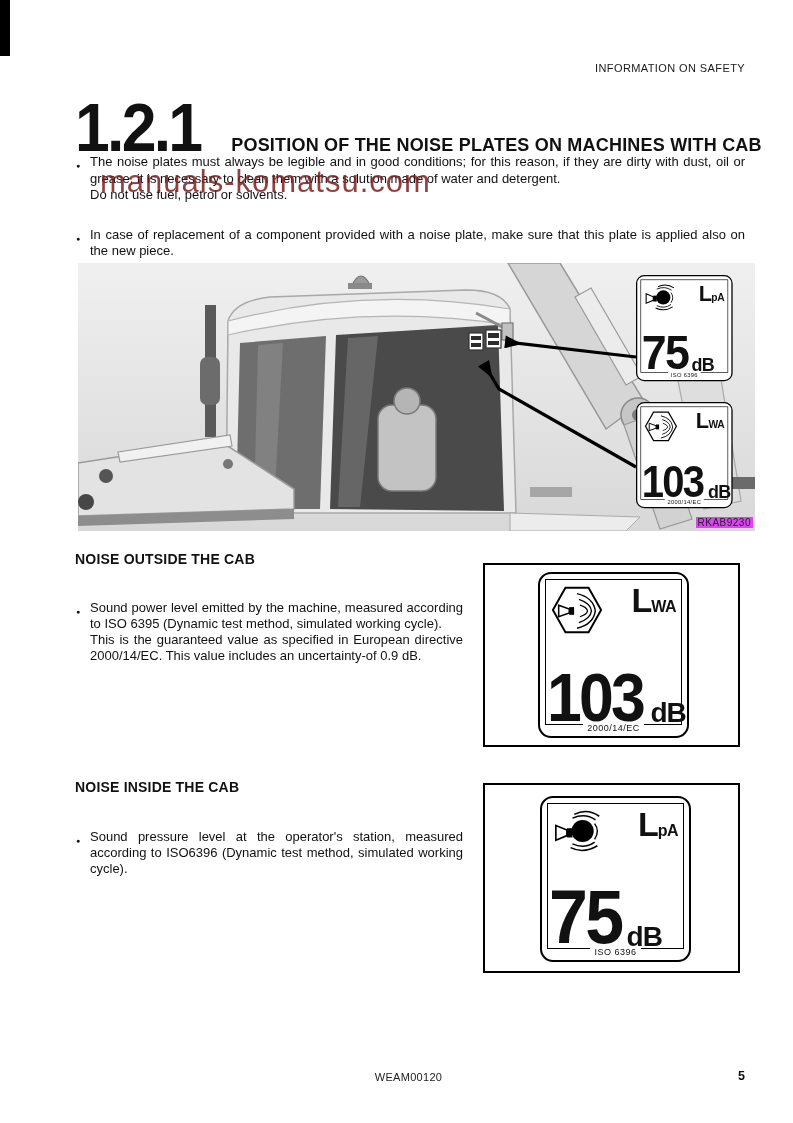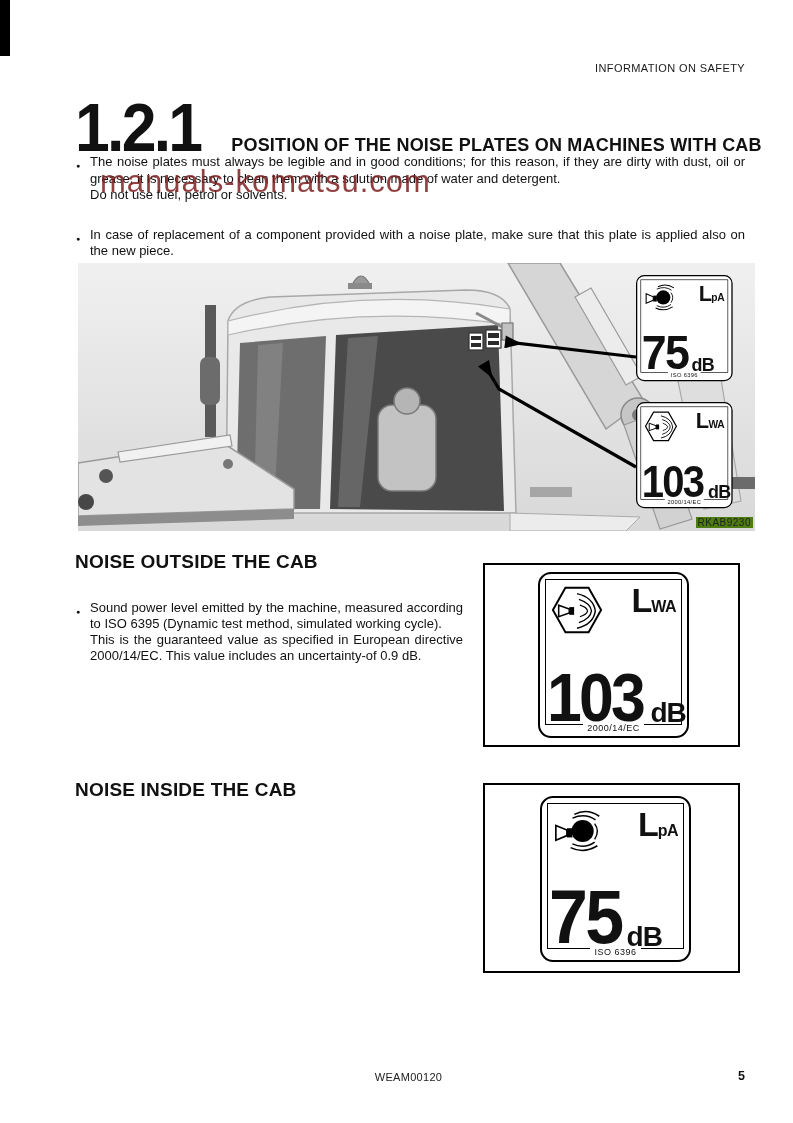--- a/index.html
+++ b/index.html
@@ -20,21 +20,21 @@
         font-size:13px;line-height:16.5px;text-align:justify;margin-top:23px;}
   .bullet::before{content:"●";position:absolute;left:1px;top:4px;font-size:7px;}
   .bullet .note{text-align:left;}
 
   .watermark{position:absolute;left:100px;top:164px;font-size:31px;font-weight:400;
         letter-spacing:1px;color:rgba(125,30,30,0.85);white-space:nowrap;}
 
   
   .figure{position:absolute;left:78px;top:263px;width:677px;height:268px;}
   .figure svg.scene{position:absolute;left:0;top:0;}
-  .figure-code{position:absolute;right:2px;bottom:3px;background:#4d7c0f;
+  .figure-code{position:absolute;right:2px;bottom:3px;background:#d946ef;
         font-size:10px;letter-spacing:0.5px;padding:0 2px;color:#222;}
 
   
   .plate{position:absolute;width:151px;height:166px;background:#fff;
         border:2.5px solid #000;border-radius:13px;box-sizing:border-box;}
   .plate-inner{position:absolute;left:5px;right:5px;top:5px;bottom:11px;
         border:1.5px solid #000;}
   .plate-top{position:absolute;top:9px;left:10px;right:11px;display:flex;
         justify-content:space-between;align-items:flex-start;}
   .plate-sym{display:flex;align-items:flex-start;}
@@ -52,21 +52,21 @@
   .fig-plate-1{left:558px;top:12px;}
   .fig-plate-2{left:558px;top:139px;}
 
   .label-box{position:absolute;background:#fff;border:2px solid #000;box-sizing:border-box;}
   .box-outside{left:483px;top:563px;width:257px;height:184px;}
   .box-outside .plate{left:53px;top:7px;}
   .box-inside{left:483px;top:783px;width:257px;height:190px;}
   .box-inside .plate{left:55px;top:11px;}
 
   
-  .sec-heading{position:absolute;left:75px;font-size:19px;font-weight:bold;letter-spacing:0.2px;}
+  .sec-heading{position:absolute;left:75px;font-size:14px;font-weight:bold;letter-spacing:0.2px;}
   .h-outside{top:551px;}
   .h-inside{top:779px;}
   .sec-text{position:absolute;left:75px;width:388px;}
   .t-outside{top:577px;}
   .t-inside{top:806px;}
   .sec-text .bullet{margin-bottom:0;line-height:16px;}
   .sec-text .cont{padding-left:15px;font-size:13px;line-height:16px;text-align:justify;}
 
   .footer-code{position:absolute;left:12px;width:100%;top:1071px;text-align:center;
         font-size:11px;color:#222;letter-spacing:0.3px;}
@@ -255,20 +255,23 @@
       <div class="plate-num">
         <span class="num">103</span>
         <span class="unit">dB</span>
       </div>
       <div class="plate-std"><span>2000/14/EC</span></div>
     </div>
   </div>
 
   <div class="sec-heading h-inside">NOISE INSIDE THE CAB</div>
   <div class="sec-text t-inside">
+    <div class="bullet">
+      <span>Sound pressure level at the operator's station, measured according to ISO6396 (Dynamic test method, simulated working cycle).</span>
+    </div>
   </div>
 
   <div class="label-box box-inside">
     <div class="plate p-lpa">
       <div class="plate-inner"></div>
       <div class="plate-top">
         <span>
           <svg width="52" height="48" viewBox="0 0 56 52">
             <polygon points="4,20 16,25 16,31 4,36" fill="#fff" stroke="#000" stroke-width="1.8"></polygon>
             <rect x="16" y="23" width="6" height="10" fill="#000"></rect>

